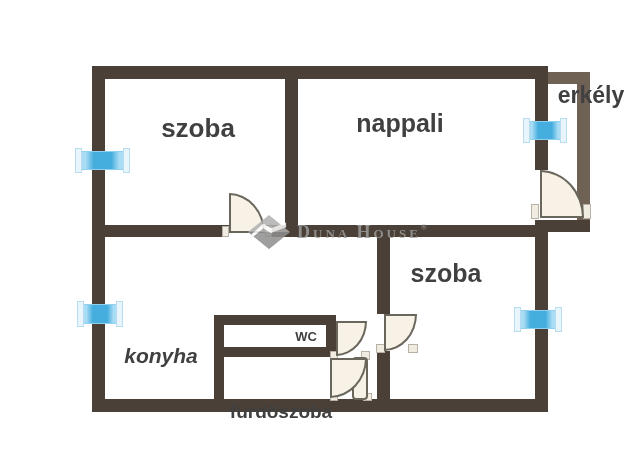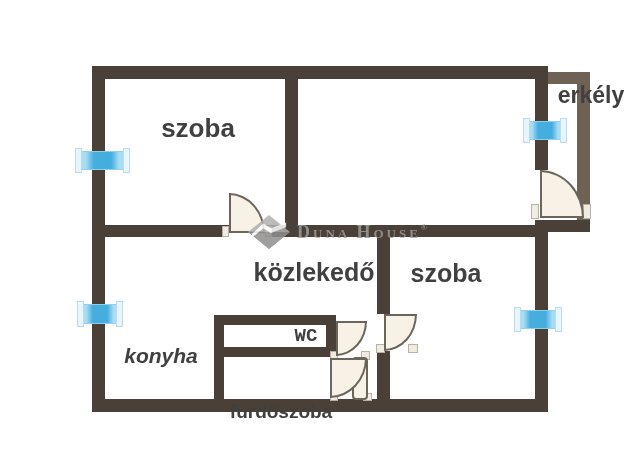--- a/index.html
+++ b/index.html
@@ -32,21 +32,21 @@
   .room-label{
     position:absolute;transform:translate(-50%,-50%);
     color:#404040;font-weight:bold;white-space:nowrap;line-height:1;
   }
   .pos-szoba-top   {left:198px;top:128px;font-size:26px;}
   .pos-nappali     {left:400px;top:123px;font-size:25px;}
   .pos-erkely      {left:591px;top:95px; font-size:23px;}
   .pos-kozlekedo   {left:314px;top:272px;font-size:25px;}
   .pos-szoba-bottom{left:446px;top:273px;font-size:25px;}
   .pos-konyha      {left:161px;top:355px;font-size:21px;font-style:italic;}
-  .pos-wc          {left:306px;top:336px;font-size:19px;font-family:Liberation Mono, monospace;}
+  .pos-wc          {left:306px;top:336px;font-size:13px;}
   .pos-furdoszoba  {left:281px;top:375px;font-size:19px;margin-top:36px;}
   
   .watermark{
     position:absolute;left:246px;top:213px;display:flex;align-items:center;
     opacity:0.85;pointer-events:none;
   }
   .wm-text{
     font-family:"Liberation Serif", serif;color:#9b9b9b;
     letter-spacing:3px;margin-left:5px;white-space:nowrap;font-weight:600;
   }
@@ -96,22 +96,22 @@
   <div class="jamb" style="left:363px; top:393px; width:9px;  height:8px;"></div>
 
   <div class="door tr" style="left:229px; top:193px; width:36px; height:40px;"></div>
   <div class="door tr" style="left:540px; top:170px; width:44px; height:48px;"></div>
   <div class="door br" style="left:384px; top:314px; width:33px; height:37px;"></div>
   <div class="door br" style="left:336px; top:321px; width:31px; height:35px;"></div>
   <div class="leaf" style="left:352px; top:357px; width:16px; height:43px;"></div>
   <div class="door br" style="left:330px; top:358px; width:37px; height:40px;"></div>
 
   <div class="room-label pos-szoba-top">szoba</div>
+  <div class="room-label pos-nappali">nappali</div>
   <div class="room-label pos-erkely">erkély</div>
-  <div class="room-label pos-kozlekedo">közlekedő</div>
   <div class="room-label pos-szoba-bottom">szoba</div>
   <div class="room-label pos-konyha">konyha</div>
   <div class="room-label pos-wc">WC</div>
   <div class="room-label pos-furdoszoba">fürdőszoba</div>
 
   <div class="watermark">
     <span style="display:inline-block;line-height:0;">
       <svg width="46" height="38" viewBox="0 0 48 40">
         <polygon points="24,2 46,20 24,38 2,20" fill="#b0b0b0"></polygon>
         <polygon points="2,20 46,20 24,38" fill="#8f8f8f"></polygon>

